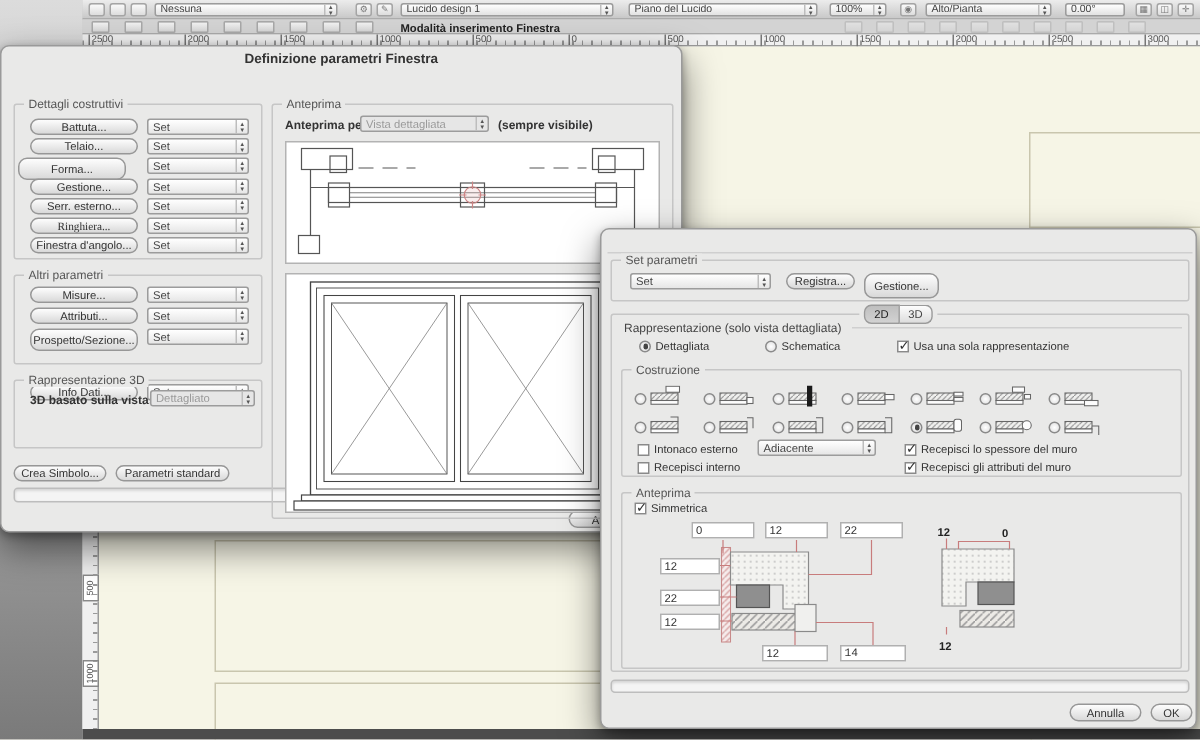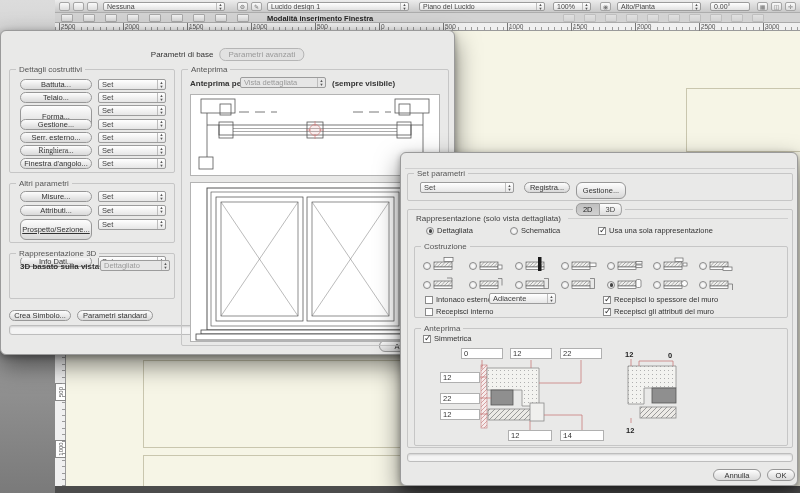--- a/index.html
+++ b/index.html
@@ -169,45 +169,42 @@
   <div id="canvas" class="abs">
     <div class="sheet" style="left:77px;top:329px;width:545px;height:88px"></div>
     <div class="sheet" style="left:77px;top:424px;width:545px;height:60px"></div>
     <div class="sheet" style="left:620px;top:57px;width:140px;height:64px"></div>
   </div>
 
   <div id="darkbar" class="abs"></div>
 </div>
 
 <div class="dlg" style="left:0;top:30px;width:455px;height:325px;z-index:5">
-
-  <div class="abs" style="left:50%;top:17px;transform:translateX(-50%);display:flex;gap:6px;align-items:center">
-    <span class="nw" style="font-size:8px;color:#333">Parametri di base</span>
-    <span class="nw" style="font-size:8px;color:#999;border:1px solid #b5b5b5;border-radius:6px;padding:1px 8px;background:#e2e2e2">Parametri avanzati</span>
-  </div>
+  <div class="dtitle">Definizione parametri Finestra</div>
+
 
   <div class="grp" style="left:8px;top:38px;width:166px;height:104px">
     <span class="glab">Dettagli costruttivi</span>
     <div id="dettagli-rows" class="abs" style="left:0;top:0;width:100%;height:100%">
         <div class="prow" style="top: 9px;">
           <div class="pill" style="left: 10px; top: 0px; width: 72px; height: 11px;">Battuta...</div>
           <div class="dd" style="left: 88px; top: 0px; width: 68px; height: 11px;">
             <span>Set</span>
             <span class="dds"></span>
           </div>
         </div>
         <div class="prow" style="top: 22.2px;">
           <div class="pill" style="left: 10px; top: 0px; width: 72px; height: 11px;">Telaio...</div>
           <div class="dd" style="left: 88px; top: 0px; width: 68px; height: 11px;">
             <span>Set</span>
             <span class="dds"></span>
           </div>
         </div>
         <div class="prow" style="top: 35.4px;">
-          <div class="pill" style="left: 10px; top: 0px; width: 72px; height: 23px;">Forma...</div>
+          <div class="pill" style="left: 2px; top: 0px; width: 72px; height: 15px;">Forma...</div>
           <div class="dd" style="left: 88px; top: 0px; width: 68px; height: 11px;">
             <span>Set</span>
             <span class="dds"></span>
           </div>
         </div>
         <div class="prow" style="top: 48.6px;">
           <div class="pill" style="left: 10px; top: 0px; width: 72px; height: 11px;">Gestione...</div>
           <div class="dd" style="left: 88px; top: 0px; width: 68px; height: 11px;">
             <span>Set</span>
             <span class="dds"></span>
@@ -248,21 +245,21 @@
           </div>
         </div>
         <div class="prow" style="top: 20.8px;">
           <div class="pill" style="left: 10px; top: 0px; width: 72px; height: 11px;">Attributi...</div>
           <div class="dd" style="left: 88px; top: 0px; width: 68px; height: 11px;">
             <span>Set</span>
             <span class="dds"></span>
           </div>
         </div>
         <div class="prow" style="top: 34.6px;">
-          <div class="pill" style="left: 10px; top: 0px; width: 72px; height: 21px; text-decoration: underline;">Prospetto/Sezione...</div>
+          <div class="pill" style="left: 10px; top: 0px; width: 72px; height: 15px;">Prospetto/Sezione...</div>
           <div class="dd" style="left: 88px; top: 0px; width: 68px; height: 11px;">
             <span>Set</span>
             <span class="dds"></span>
           </div>
         </div>
         <div class="prow" style="top: 48.4px; margin-top: 24px;">
           <div class="pill" style="left: 10px; top: 0px; width: 72px; height: 11px;">Info Dati...</div>
           <div class="dd" style="left: 88px; top: 0px; width: 68px; height: 11px;">
             <span>Set</span>
             <span class="dds"></span>
@@ -500,21 +497,21 @@
                 <rect x="1" y="5" width="18" height="5" fill="url(#pdiag)" stroke="#666" stroke-width="0.7"></rect>
                 <rect x="1" y="10" width="18" height="2.5" fill="#fcfcfc" stroke="#666" stroke-width="0.7"></rect>
                 <path d="M19,8 h4.5 v6" stroke="#666" fill="none" stroke-width="0.7"></path>
               </svg></span>
           </div>
         </div>
       <div class="lrow" style="left:10px;top:48px">
         <span class="cb"></span>
         <span>Intonaco esterno</span>
       </div>
-      <div class="dd" style="left:74px;top:46px;width:67px;height:11px">
+      <div class="dd" style="left:90px;top:46px;width:79px;height:11px">
         <span>Adiacente</span>
         <span class="dds"></span>
       </div>
       <div class="lrow" style="left:10px;top:60px">
         <span class="cb"></span>
         <span>Recepisci interno</span>
       </div>
       <div class="lrow" style="left:188px;top:48px">
         <span class="cb on"></span>
         <span>Recepisci lo spessore del muro</span>

